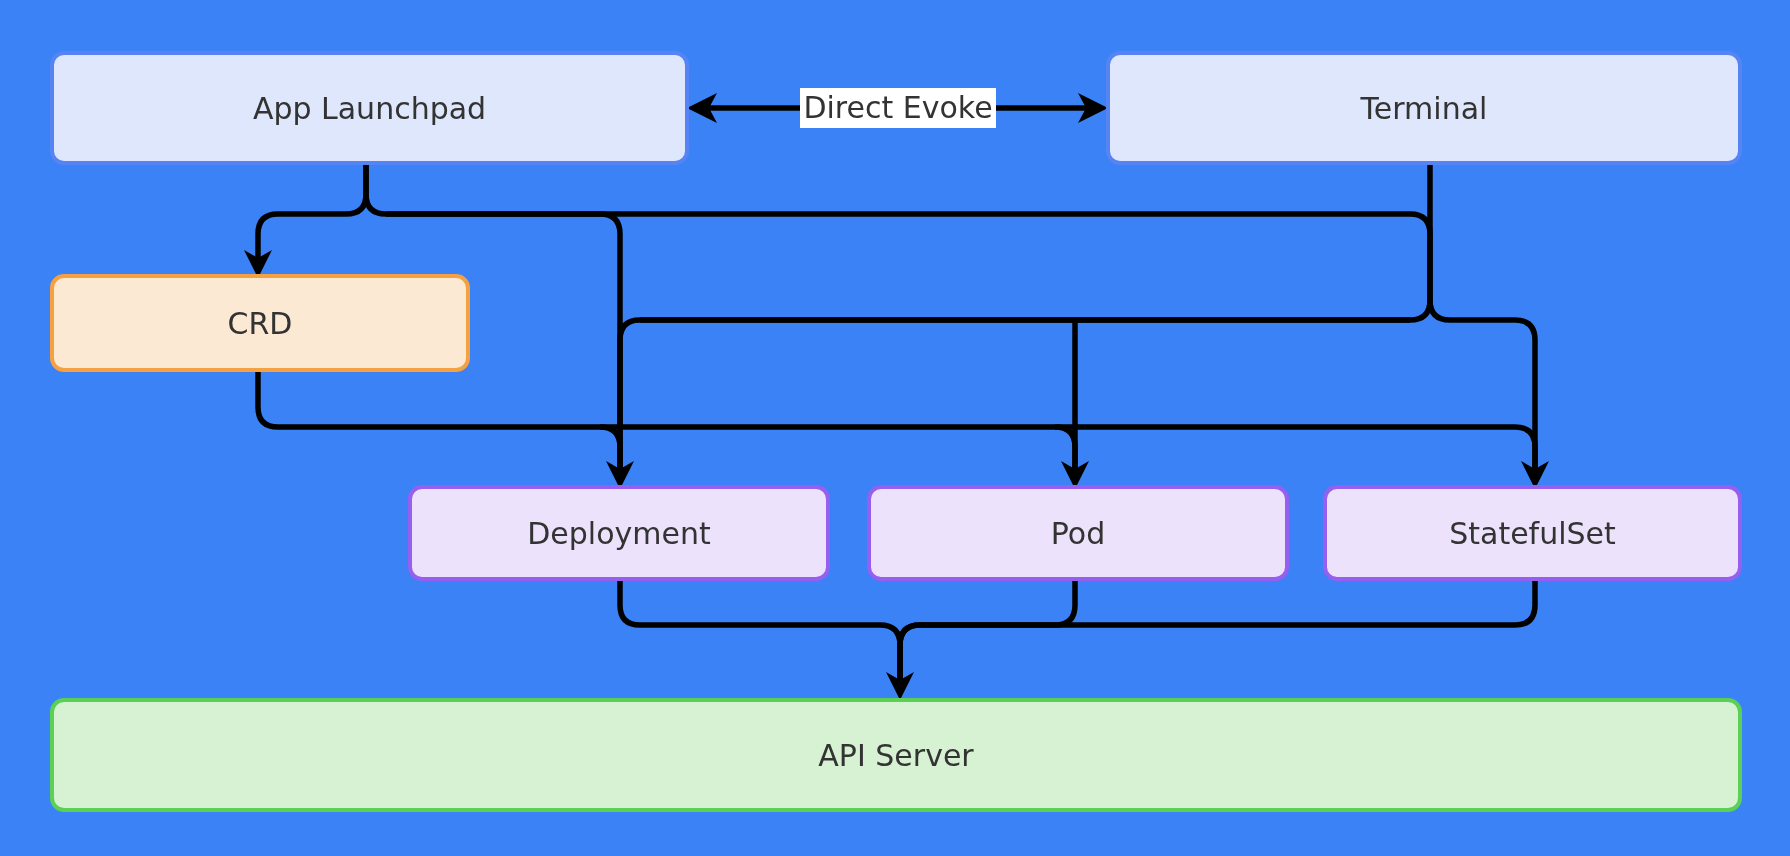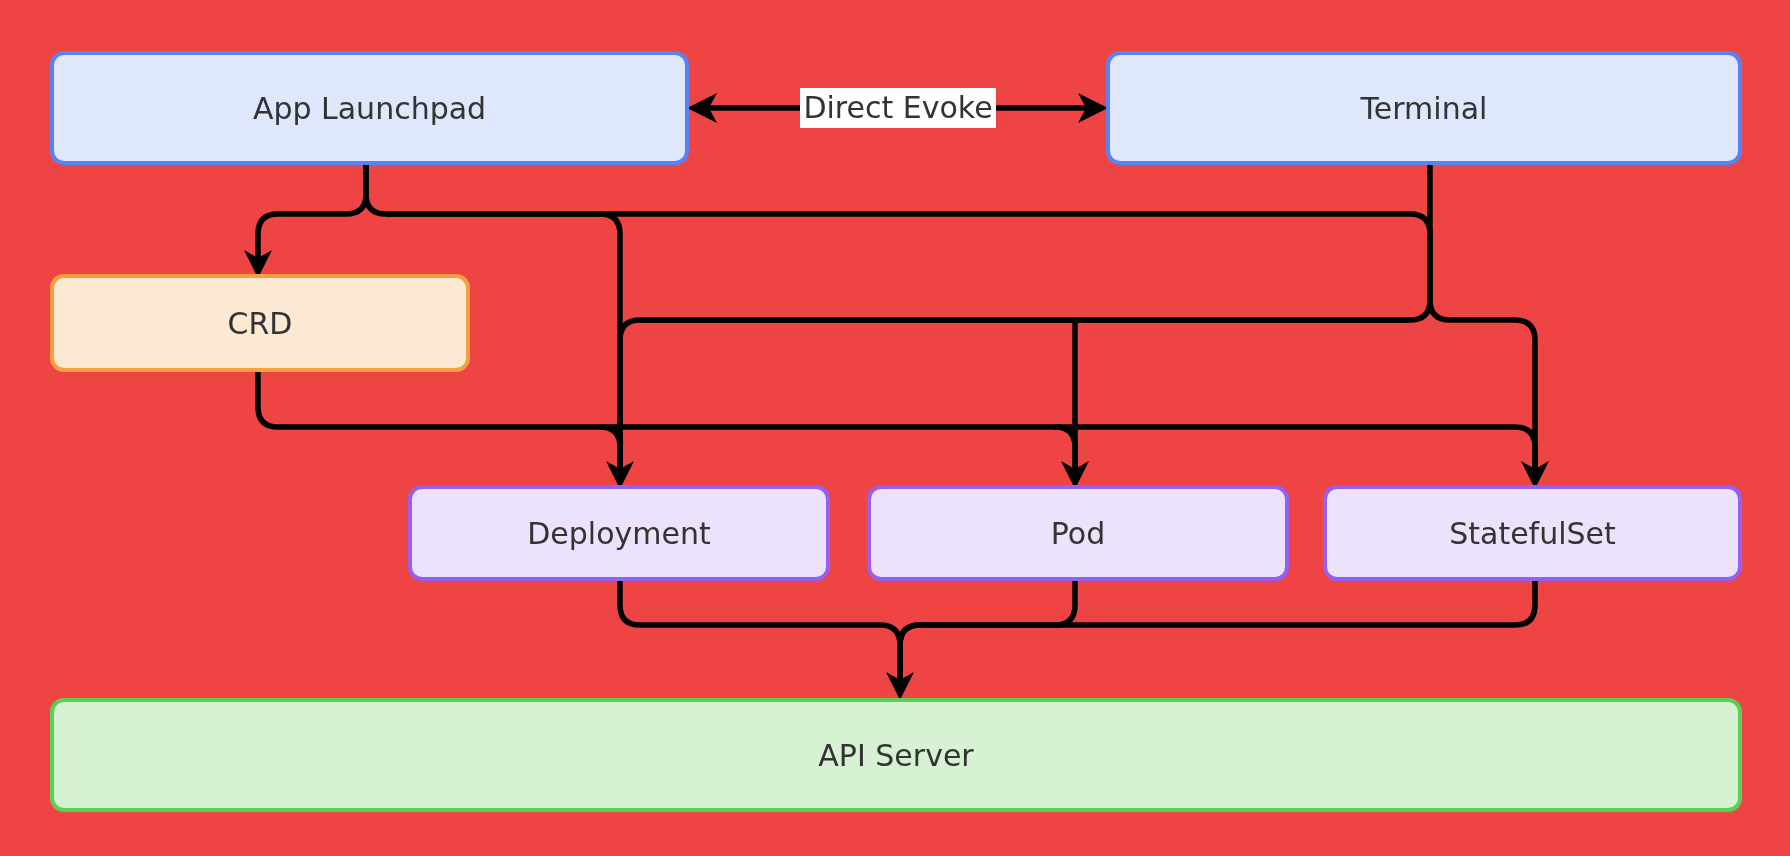--- a/index.html
+++ b/index.html
@@ -51,21 +51,21 @@
     dominant-baseline: middle;
   }
   .arrow-head {
     fill: #000000;
     stroke: none;
   }
 </style>
 </head>
 <body>
 
-<div id="diagram-root" style="background: #ef4444;">
+<div id="diagram-root" style="background: #3b82f6;">
   <svg class="flow" viewBox="0 0 1790 856">
 
     <g>
 
       <path class="edge-path" d="M 366 163 L 366 194 Q 366 214 346 214 L 278 214 Q 258 214 258 234 L 258 262"></path>
       <polygon class="arrow-head" points="258,278 244,250 258,258 272,250"></polygon>
 
       <path class="edge-path" d="M 366 163 L 366 194 Q 366 214 386 214 L 600 214 Q 620 214 620 234 L 620 473"></path>
       <polygon class="arrow-head" points="620,489 606,461 620,469 634,461"></polygon>
 

